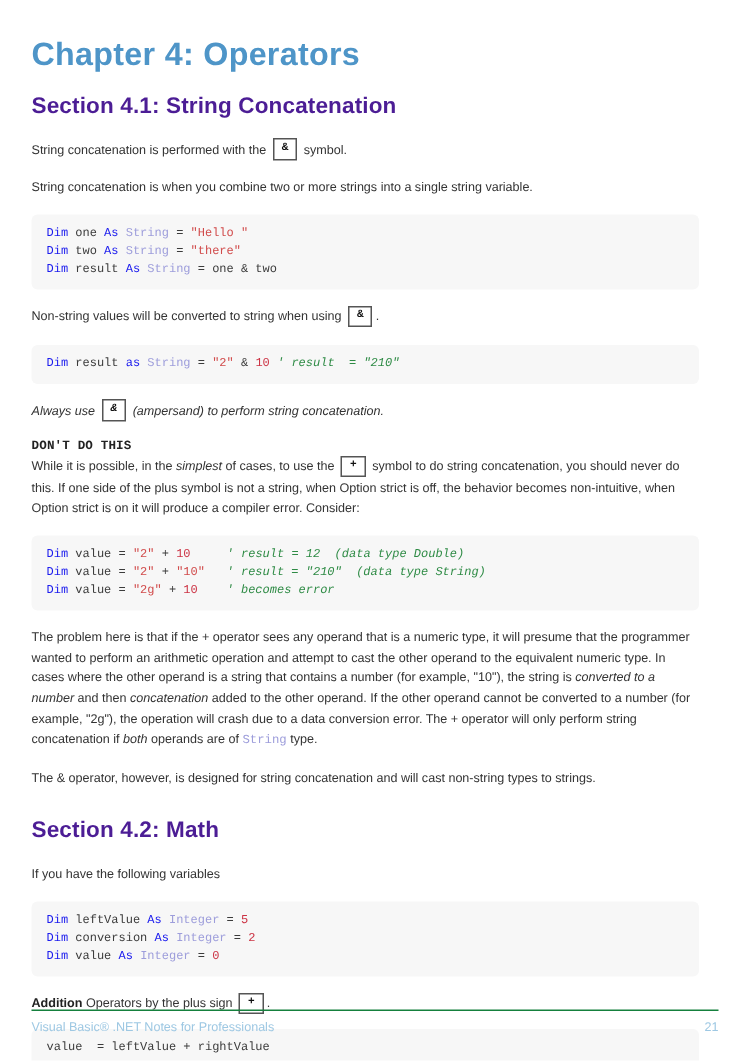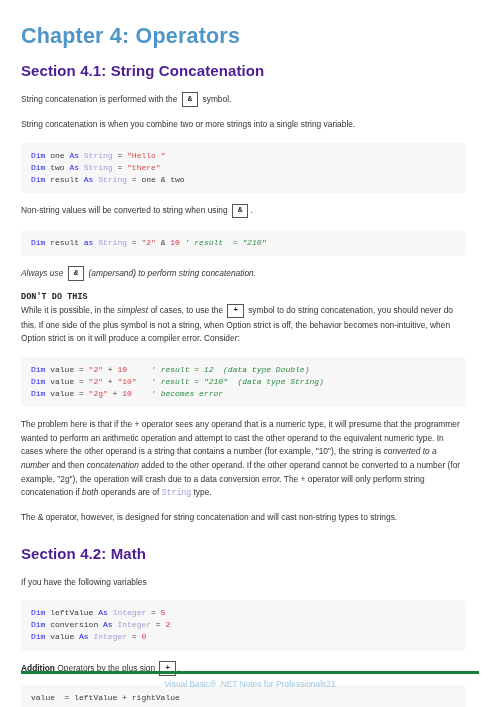--- a/index.html
+++ b/index.html
@@ -101,24 +101,24 @@
   .s  { color: #d14b4b; }                      
   .n  { color: #cc3344; }                      
   .c  { color: #2e8b45; font-style: italic; }  
   .pl { color: #3b3b3b; }                      
 
   .footer {
     position: absolute;
     left: 21px;
     right: 21px;
     bottom: 18px;
-    border-top: 3px solid #15803d;
+    border-top: 1px solid #15803d;
     padding-top: 5px;
     display: flex;
-    justify-content: center;
+    justify-content: space-between;
     align-items: center;
     font-size: 8.4px;
     color: #9ec8e3;
   }
 </style>
 </head>
 <body>
 
 <div class="page">
 

